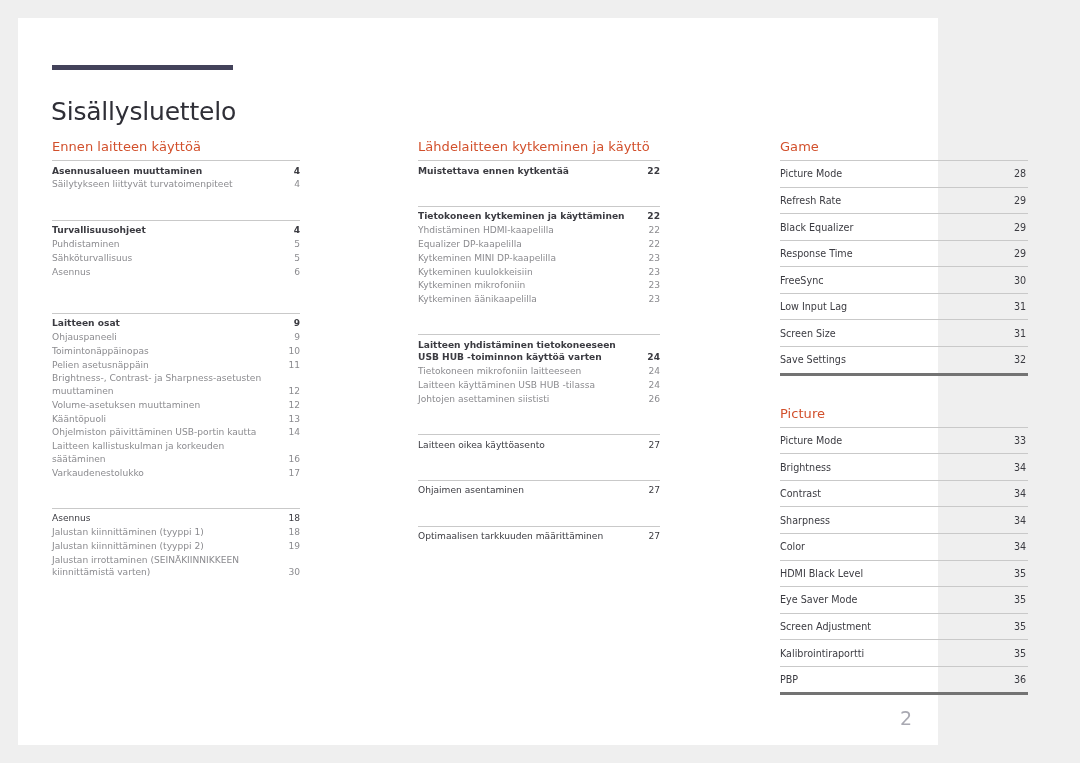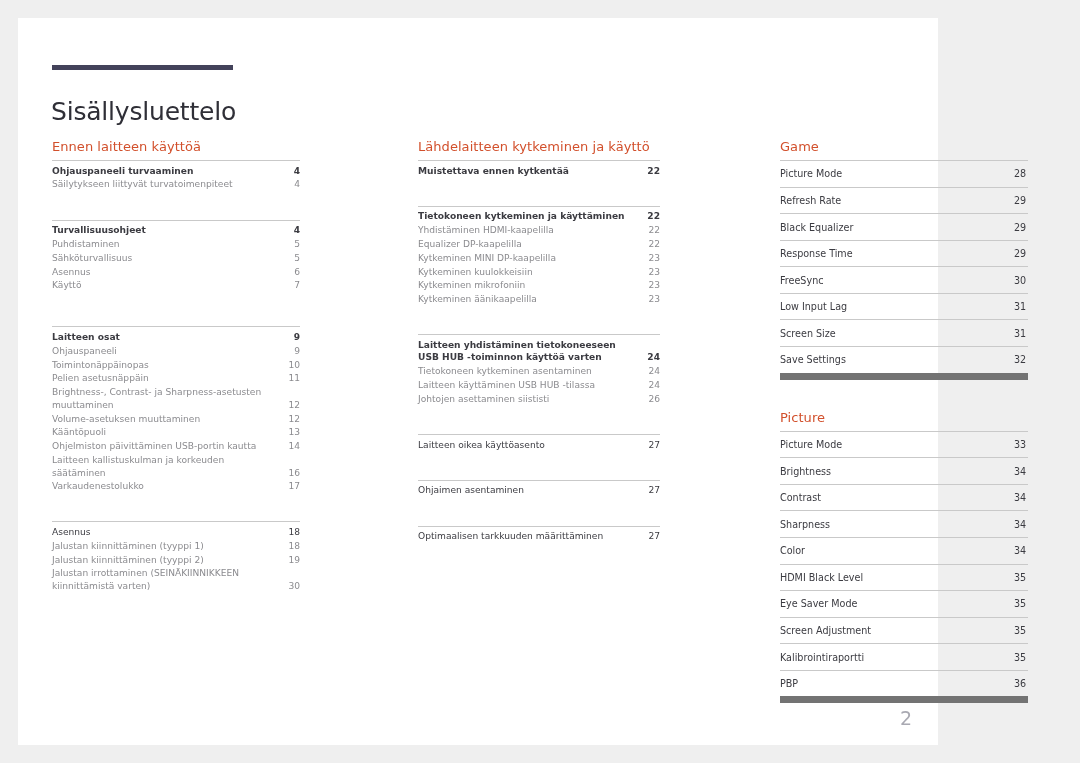--- a/index.html
+++ b/index.html
@@ -117,21 +117,21 @@
     line-height: 13px;
     color: #3b3b41;
     padding: 6.4px 0 6.2px 0;
   }
   .rule-row .pg {
     color: #3b3b41;
     min-width: 14px;
     text-align: left;
   }
   .rule-list {
-    border-bottom: 7px solid #737373;
+    border-bottom: 3px solid #737373;
   }
   .section-spacer { height: 30px; }
 
   
   .page-number {
     position: absolute;
     right: 26px;
     bottom: 16px;
     font-size: 19px;
     color: #a9a9b2;
@@ -145,21 +145,21 @@
 
   <div class="title-rule"></div>
   <h1 class="page-title">Sisällysluettelo</h1>
 
   <div class="columns">
     <div class="col col-1" id="col-1">
         <div class="section">
           <div class="section-head">Ennen laitteen käyttöä</div>
           <div class="group">
             <div class="row lvl1">
-              <span class="label">Ohjauspaneeli turvaaminen</span>
+              <span class="label">Asennusalueen muuttaminen</span>
               <span class="pg">4</span>
             </div>
             <div class="row">
               <span class="label">Säilytykseen liittyvät turvatoimenpiteet</span>
               <span class="pg">4</span>
             </div>
           </div>
           <div class="group gap">
             <div class="row lvl1">
               <span class="label">Turvallisuusohjeet</span>
@@ -169,24 +169,20 @@
               <span class="label">Puhdistaminen</span>
               <span class="pg">5</span>
             </div>
             <div class="row">
               <span class="label">Sähköturvallisuus</span>
               <span class="pg">5</span>
             </div>
             <div class="row">
               <span class="label">Asennus</span>
               <span class="pg">6</span>
-            </div>
-            <div class="row">
-              <span class="label">Käyttö</span>
-              <span class="pg">7</span>
             </div>
           </div>
         </div>
         <div class="section-spacer"></div>
         <div class="section">
           <div class="group">
             <div class="row lvl1">
               <span class="label">Laitteen osat</span>
               <span class="pg">9</span>
             </div>
@@ -285,21 +281,21 @@
               <span class="label">Kytkeminen äänikaapelilla</span>
               <span class="pg">23</span>
             </div>
           </div>
           <div class="group gap">
             <div class="row lvl1">
               <span class="label">Laitteen yhdistäminen tietokoneeseen USB HUB -toiminnon käyttöä varten</span>
               <span class="pg">24</span>
             </div>
             <div class="row">
-              <span class="label">Tietokoneen kytkeminen asentaminen</span>
+              <span class="label">Tietokoneen mikrofoniin laitteeseen</span>
               <span class="pg">24</span>
             </div>
             <div class="row">
               <span class="label">Laitteen käyttäminen USB HUB -tilassa</span>
               <span class="pg">24</span>
             </div>
             <div class="row">
               <span class="label">Johtojen asettaminen siististi</span>
               <span class="pg">26</span>
             </div>

